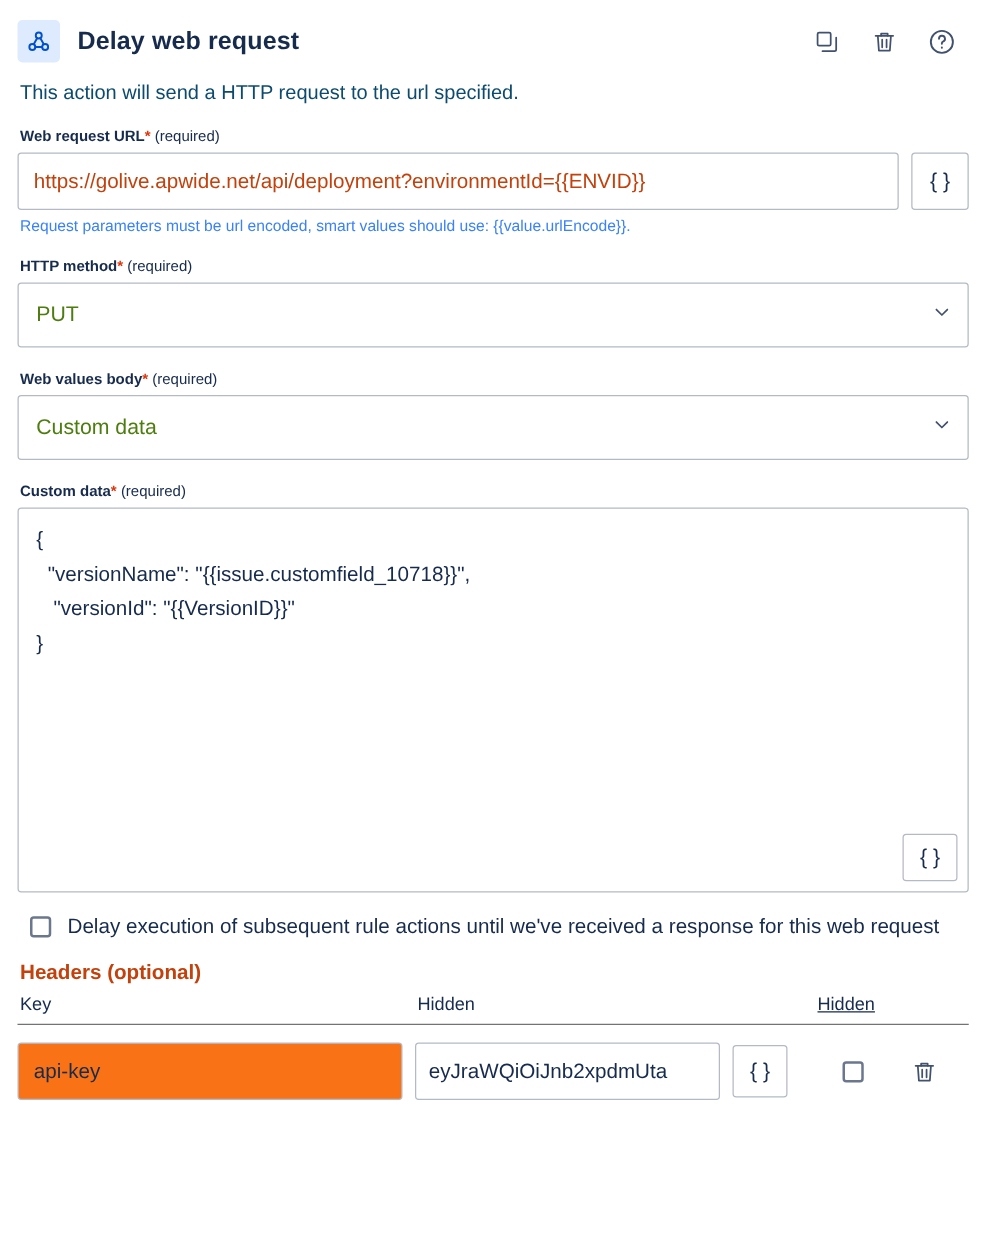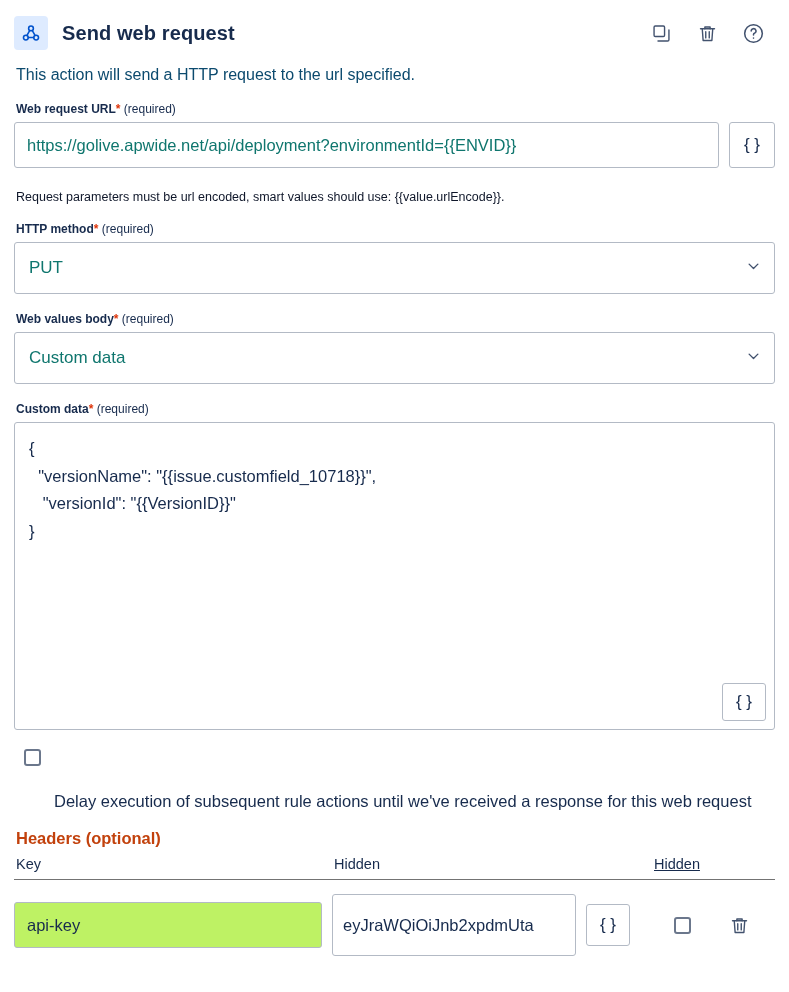--- a/index.html
+++ b/index.html
@@ -71,38 +71,38 @@
   .field-label {
     font-size: 12px;
     font-weight: bold;
     color: #172b4d;
     margin: 0 0 6px 2px;
   }
   .field-label .req { color: #de350b; font-weight: bold; }
   .field-label .opt { font-weight: normal; }
   .hint {
     font-size: 12.5px;
-    color: #0f172a;
-    margin: 22px 0 0 2px;
+    color: #3b82f6;
+    margin: 6px 0 0 2px;
   }
 
   
   .input-row {
     display: flex;
     align-items: center;
     gap: 10px;
   }
   .text-input {
     flex: 1 1 auto;
     height: 46px;
     border: 1px solid #b3bac5;
     border-radius: 3px;
     background: #fff;
     font-size: 16.5px;
-    color: #0f766e;
+    color: #c2410c;
     padding: 0 12px;
     font-family: "Liberation Sans", sans-serif;
     outline: none;
     min-width: 0;
   }
   .braces-btn {
     width: 46px;
     height: 46px;
     border: 1px solid #b3bac5;
     border-radius: 3px;
@@ -120,21 +120,21 @@
     position: relative;
     width: 100%;
   }
   .select-box {
     width: 100%;
     height: 52px;
     border: 1px solid #b3bac5;
     border-radius: 3px;
     background: #fff;
     font-size: 17px;
-    color: #0f766e;
+    color: #4d7c0f;
     padding: 0 38px 0 14px;
     display: flex;
     align-items: center;
     cursor: pointer;
   }
   .chev {
     position: absolute;
     right: 14px;
     top: 50%;
     transform: translateY(-50%);
@@ -190,21 +190,20 @@
     flex: 0 0 auto;
     margin-top: 3px;
     cursor: pointer;
   }
   .check-text {
     font-size: 16.5px;
     color: #172b4d;
     margin-left: 13px;
     line-height: 1.42;
     max-width: 720px;
-    margin-top: 44px;
   }
 
   
   .section-title {
     font-size: 16.5px;
     font-weight: bold;
     color: #c2410c;
     margin: 14px 0 8px 2px;
   }
   .hdr-table { width: 100%; }
@@ -229,25 +228,25 @@
   .hdr-key-input {
     width: 308px;
     height: 46px;
     border: 1px solid #b3bac5;
     border-radius: 3px;
     font-size: 16.5px;
     color: #172b4d;
     padding: 0 12px;
     font-family: "Liberation Sans", sans-serif;
     outline: none;
-    background: #bef264;
+    background: #f97316;
   }
   .hdr-val-input {
     width: 244px;
-    height: 62px;
+    height: 46px;
     border: 1px solid #b3bac5;
     border-radius: 3px;
     font-size: 16.5px;
     color: #172b4d;
     padding: 0 10px;
     font-family: "Liberation Sans", sans-serif;
     outline: none;
     background: #fff;
   }
   .hdr-cbox {
@@ -277,21 +276,21 @@
     <div class="app-icon">
       <svg width="22" height="22" viewBox="0 0 24 24" fill="none" stroke="#0052cc" stroke-width="1.7" stroke-linecap="round" stroke-linejoin="round">
         <circle cx="12" cy="7" r="2.6"></circle>
         <circle cx="6.4" cy="17" r="2.6"></circle>
         <circle cx="17.6" cy="17" r="2.6"></circle>
         <path d="M10.7 9.2 7.6 14.6"></path>
         <path d="M13.3 9.2l3.1 5.4"></path>
         <path d="M9 17h6"></path>
       </svg>
     </div>
-    <div class="title">Send web request</div>
+    <div class="title">Delay web request</div>
     <div class="header-actions">
       <div class="hicon">
         <svg width="21" height="21" viewBox="0 0 24 24" fill="none" stroke="#42526e" stroke-width="1.6" stroke-linecap="round" stroke-linejoin="round">
           <rect x="3.5" y="3.5" width="12" height="12" rx="1.4"></rect>
           <path d="M8 20.5h11a1.5 1.5 0 0 0 1.5-1.5V8"></path>
         </svg>
       </div>
       <div class="hicon">
         <svg width="21" height="21" viewBox="0 0 24 24" fill="none" stroke="#42526e" stroke-width="1.6" stroke-linecap="round" stroke-linejoin="round">
           <path d="M4 6.5h16"></path>

